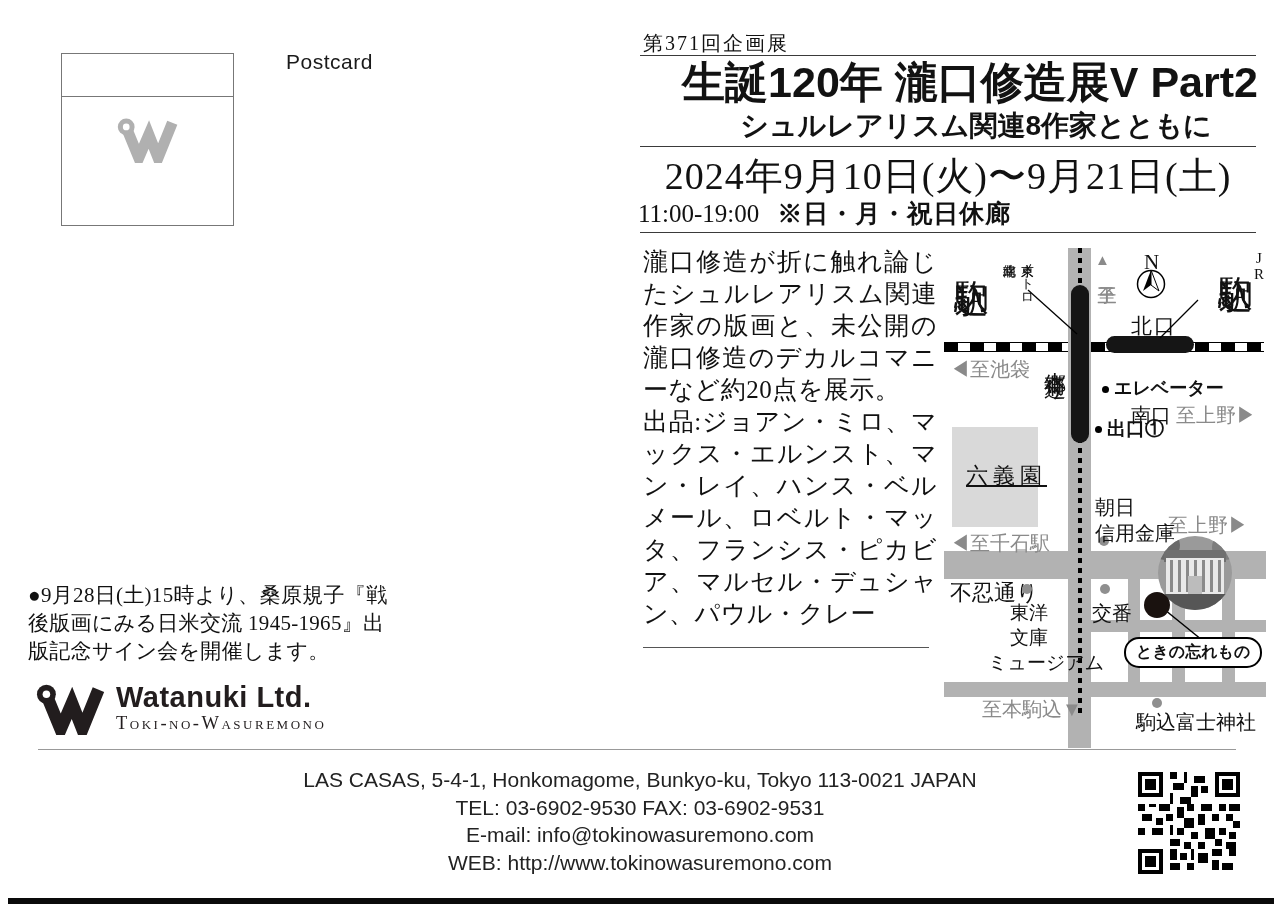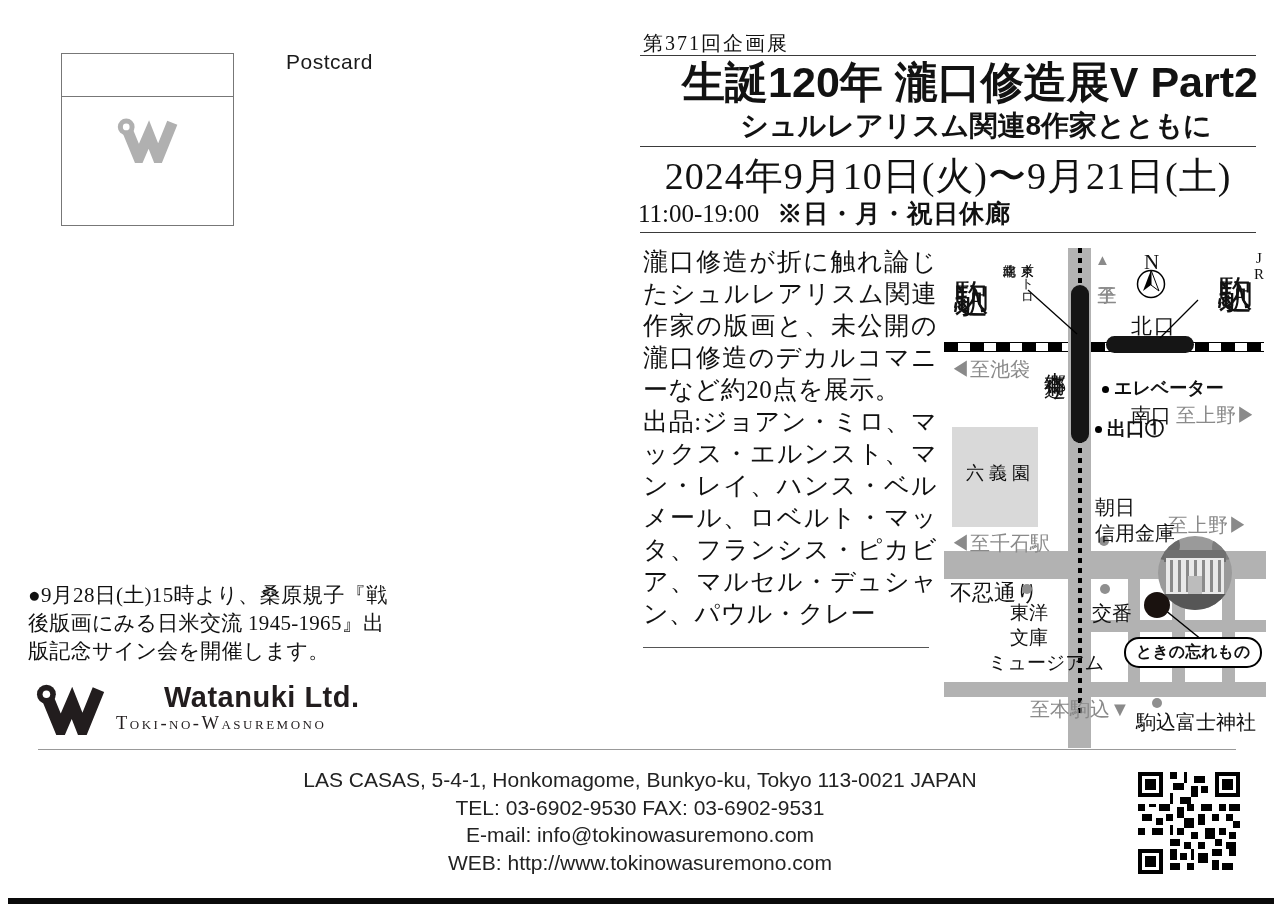--- a/index.html
+++ b/index.html
@@ -15,21 +15,21 @@
 
   
   .stamp-box{left:61px;top:53px;width:171px;height:171px;border:1px solid #777;}
   .stamp-row1{height:42px;border-bottom:1px solid #777;}
   .stamp-row2{height:42px;border-bottom:1px solid #777;display:flex;align-items:center;justify-content:center;
               font-size:19px;letter-spacing:5px;}
   .stamp-row3{height:85px;display:flex;align-items:center;justify-content:center;}
   .postcard{left:286px;top:50px;font-size:21px;letter-spacing:.5px;color:#1a1a1a;}
   .event-note{left:28px;top:581px;width:366px;font-size:21px;line-height:28px;letter-spacing:.3px;}
   .logo-wrap{left:36px;top:682px;display:flex;align-items:flex-start;gap:10px;}
-  .logo-name{font-size:29px;font-weight:bold;letter-spacing:.5px;line-height:30px;color:#221d1e;margin-left:48px;}
+  .logo-name{font-size:29px;font-weight:bold;letter-spacing:.5px;line-height:30px;color:#221d1e;}
   .logo-sub{font-size:18.5px;font-variant:small-caps;letter-spacing:2.5px;color:#221d1e;line-height:22px;}
 
   
   .series{left:643px;top:30px;font-size:20px;letter-spacing:2px;}
   .ex-title{left:638px;top:58px;width:620px;text-align:right;font-weight:bold;font-size:43px;
             letter-spacing:0px;line-height:48px;color:#121212;}
   .ex-sub{left:666px;top:107px;width:620px;text-align:center;font-weight:bold;font-size:28px;color:#121212;}
   .ex-dates{left:638px;top:151px;width:620px;text-align:center;font-size:38px;letter-spacing:1px;}
   .ex-hours{left:638px;top:197px;width:620px;font-size:25px;}
   .ex-hours b{margin-left:18px;letter-spacing:1px;}
@@ -152,21 +152,21 @@
     <div class="lab vt" style="left:310px;top:2px;font-size:15px;">JR</div>
     <div class="lab" style="left:191px;top:64px;font-size:21px;letter-spacing:2px;">北口</div>
     <div class="lab grayt" style="left:10px;top:108px;font-size:20px;">◀至池袋</div>
     <div class="lab" style="left:191px;top:110px;font-size:20px;margin-top:44px;">
       <span>南口</span>
       <span class="grayt">至上野▶</span>
     </div>
     <div class="lab vt" style="left:100px;top:106px;font-size:22px;letter-spacing:3px;z-index:5;">本郷通り</div>
     <div class="lab gothic-s" style="left:162px;top:128px;"><span class="dotb"></span><span>エレベーター</span></div>
     <div class="lab gothic-s" style="left:155px;top:168px;font-size:19px;"><span class="dotb"></span><span>出口①</span></div>
-    <div class="lab" style="left:26px;top:213px;font-size:18px;letter-spacing:5px;">六義園</div>
+    <div class="lab" style="left:26px;top:213px;font-size:22px;letter-spacing:5px;text-decoration:underline;">六義園</div>
     <div class="lab" style="left:155px;top:246px;font-size:20px;line-height:26px;z-index:5;">
       <div>朝日</div>
       <div>信用金庫</div>
     </div>
     <div class="dotg" style="left:159px;top:288px;"></div>
     <div class="lab grayt" style="left:228px;top:264px;font-size:20px;">至上野▶</div>
     <div class="lab grayt" style="left:10px;top:282px;font-size:20px;">◀至千石駅</div>
     <div class="lab" style="left:10px;top:330px;font-size:22px;">不忍通り</div>
     <div class="dotg" style="left:82px;top:336px;"></div>
     <div class="lab" style="left:48px;top:352px;width:82px;text-align:center;font-size:19px;line-height:25px;">
@@ -198,21 +198,21 @@
             <rect x="52" y="24" width="3" height="32"></rect>
             <rect x="60" y="24" width="3" height="32"></rect>
           </g>
         <rect x="30" y="40" width="14" height="20" fill="#bcbcbc"></rect>
         <rect y="58" width="74" height="16" fill="#565656"></rect>
       </g>
     </svg>
     <div class="gdot" style="left:204px;top:344px;"></div>
     <div class="toki-label" style="left:184px;top:389px;">ときの忘れもの</div>
 
-    <div class="lab grayt" style="left:42px;top:448px;font-size:20px;z-index:5;margin-left:48px;">至本駒込▼</div>
+    <div class="lab grayt" style="left:42px;top:448px;font-size:20px;z-index:5;">至本駒込▼</div>
     <div class="dotg" style="left:212px;top:450px;z-index:5;"></div>
     <div class="lab" style="left:196px;top:461px;font-size:20px;z-index:5;">駒込富士神社</div>
   </div>
 
   <div class="hline" style="left:38px;top:749px;width:1198px;background:#999;"></div>
   <div class="abs footer">
     <div>LAS CASAS, 5-4-1, Honkomagome, Bunkyo-ku,  Tokyo 113-0021 JAPAN</div>
     <div>TEL: 03-6902-9530  FAX: 03-6902-9531</div>
     <div>E-mail: info@tokinowasuremono.com</div>
     <div>WEB: http://www.tokinowasuremono.com</div>

